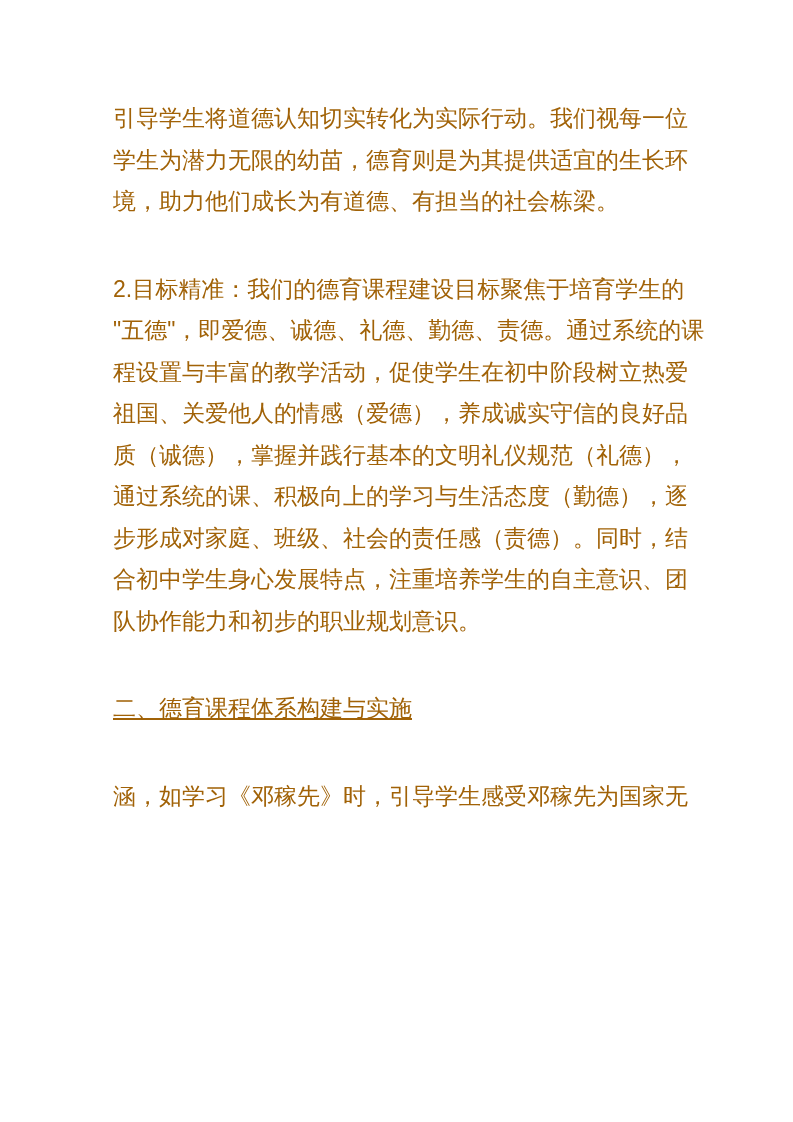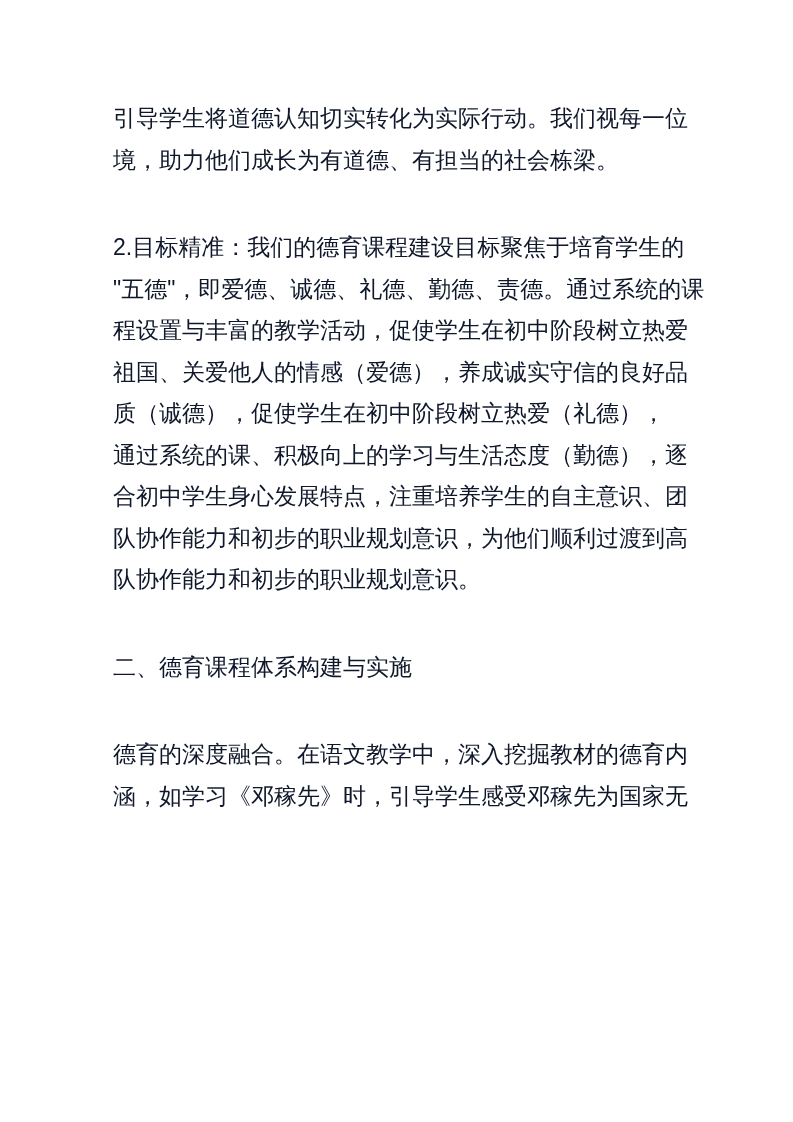--- a/index.html
+++ b/index.html
@@ -22,50 +22,51 @@
     width: 600px;
   }
   .paragraph {
     margin: 0 0 46px 0;
     padding: 0;
   }
   .text-line {
     font-size: 23px;
     line-height: 41.5px;
     height: 41.5px;
-    color: #0f172a;
+    color: #a16207;
     white-space: nowrap;
     letter-spacing: 0px;
     font-weight: 400;
   }
   .heading .text-line {
     font-weight: 400;
+    text-decoration: underline;
   }
 </style>
 </head>
 <body>
 
 <div class="page">
   <div class="doc-body" id="doc-body">
       <div class="paragraph">
         <div class="text-line">引导学生将道德认知切实转化为实际行动。我们视每一位</div>
+        <div class="text-line">学生为潜力无限的幼苗，德育则是为其提供适宜的生长环</div>
         <div class="text-line">境，助力他们成长为有道德、有担当的社会栋梁。</div>
       </div>
       <div class="paragraph">
         <div class="text-line">2.目标精准：我们的德育课程建设目标聚焦于培育学生的</div>
         <div class="text-line">"五德"，即爱德、诚德、礼德、勤德、责德。通过系统的课</div>
         <div class="text-line">程设置与丰富的教学活动，促使学生在初中阶段树立热爱</div>
         <div class="text-line">祖国、关爱他人的情感（爱德），养成诚实守信的良好品</div>
-        <div class="text-line">质（诚德），促使学生在初中阶段树立热爱（礼德），</div>
+        <div class="text-line">质（诚德），掌握并践行基本的文明礼仪规范（礼德），</div>
         <div class="text-line">通过系统的课、积极向上的学习与生活态度（勤德），逐</div>
+        <div class="text-line">步形成对家庭、班级、社会的责任感（责德）。同时，结</div>
         <div class="text-line">合初中学生身心发展特点，注重培养学生的自主意识、团</div>
-        <div class="text-line">队协作能力和初步的职业规划意识，为他们顺利过渡到高</div>
         <div class="text-line">队协作能力和初步的职业规划意识。</div>
       </div>
       <div class="paragraph heading">
         <div class="text-line">二、德育课程体系构建与实施</div>
       </div>
       <div class="paragraph">
-        <div class="text-line">德育的深度融合。在语文教学中，深入挖掘教材的德育内</div>
         <div class="text-line">涵，如学习《邓稼先》时，引导学生感受邓稼先为国家无</div>
       </div>
     </div>
 </div>
 
 </body></html>

